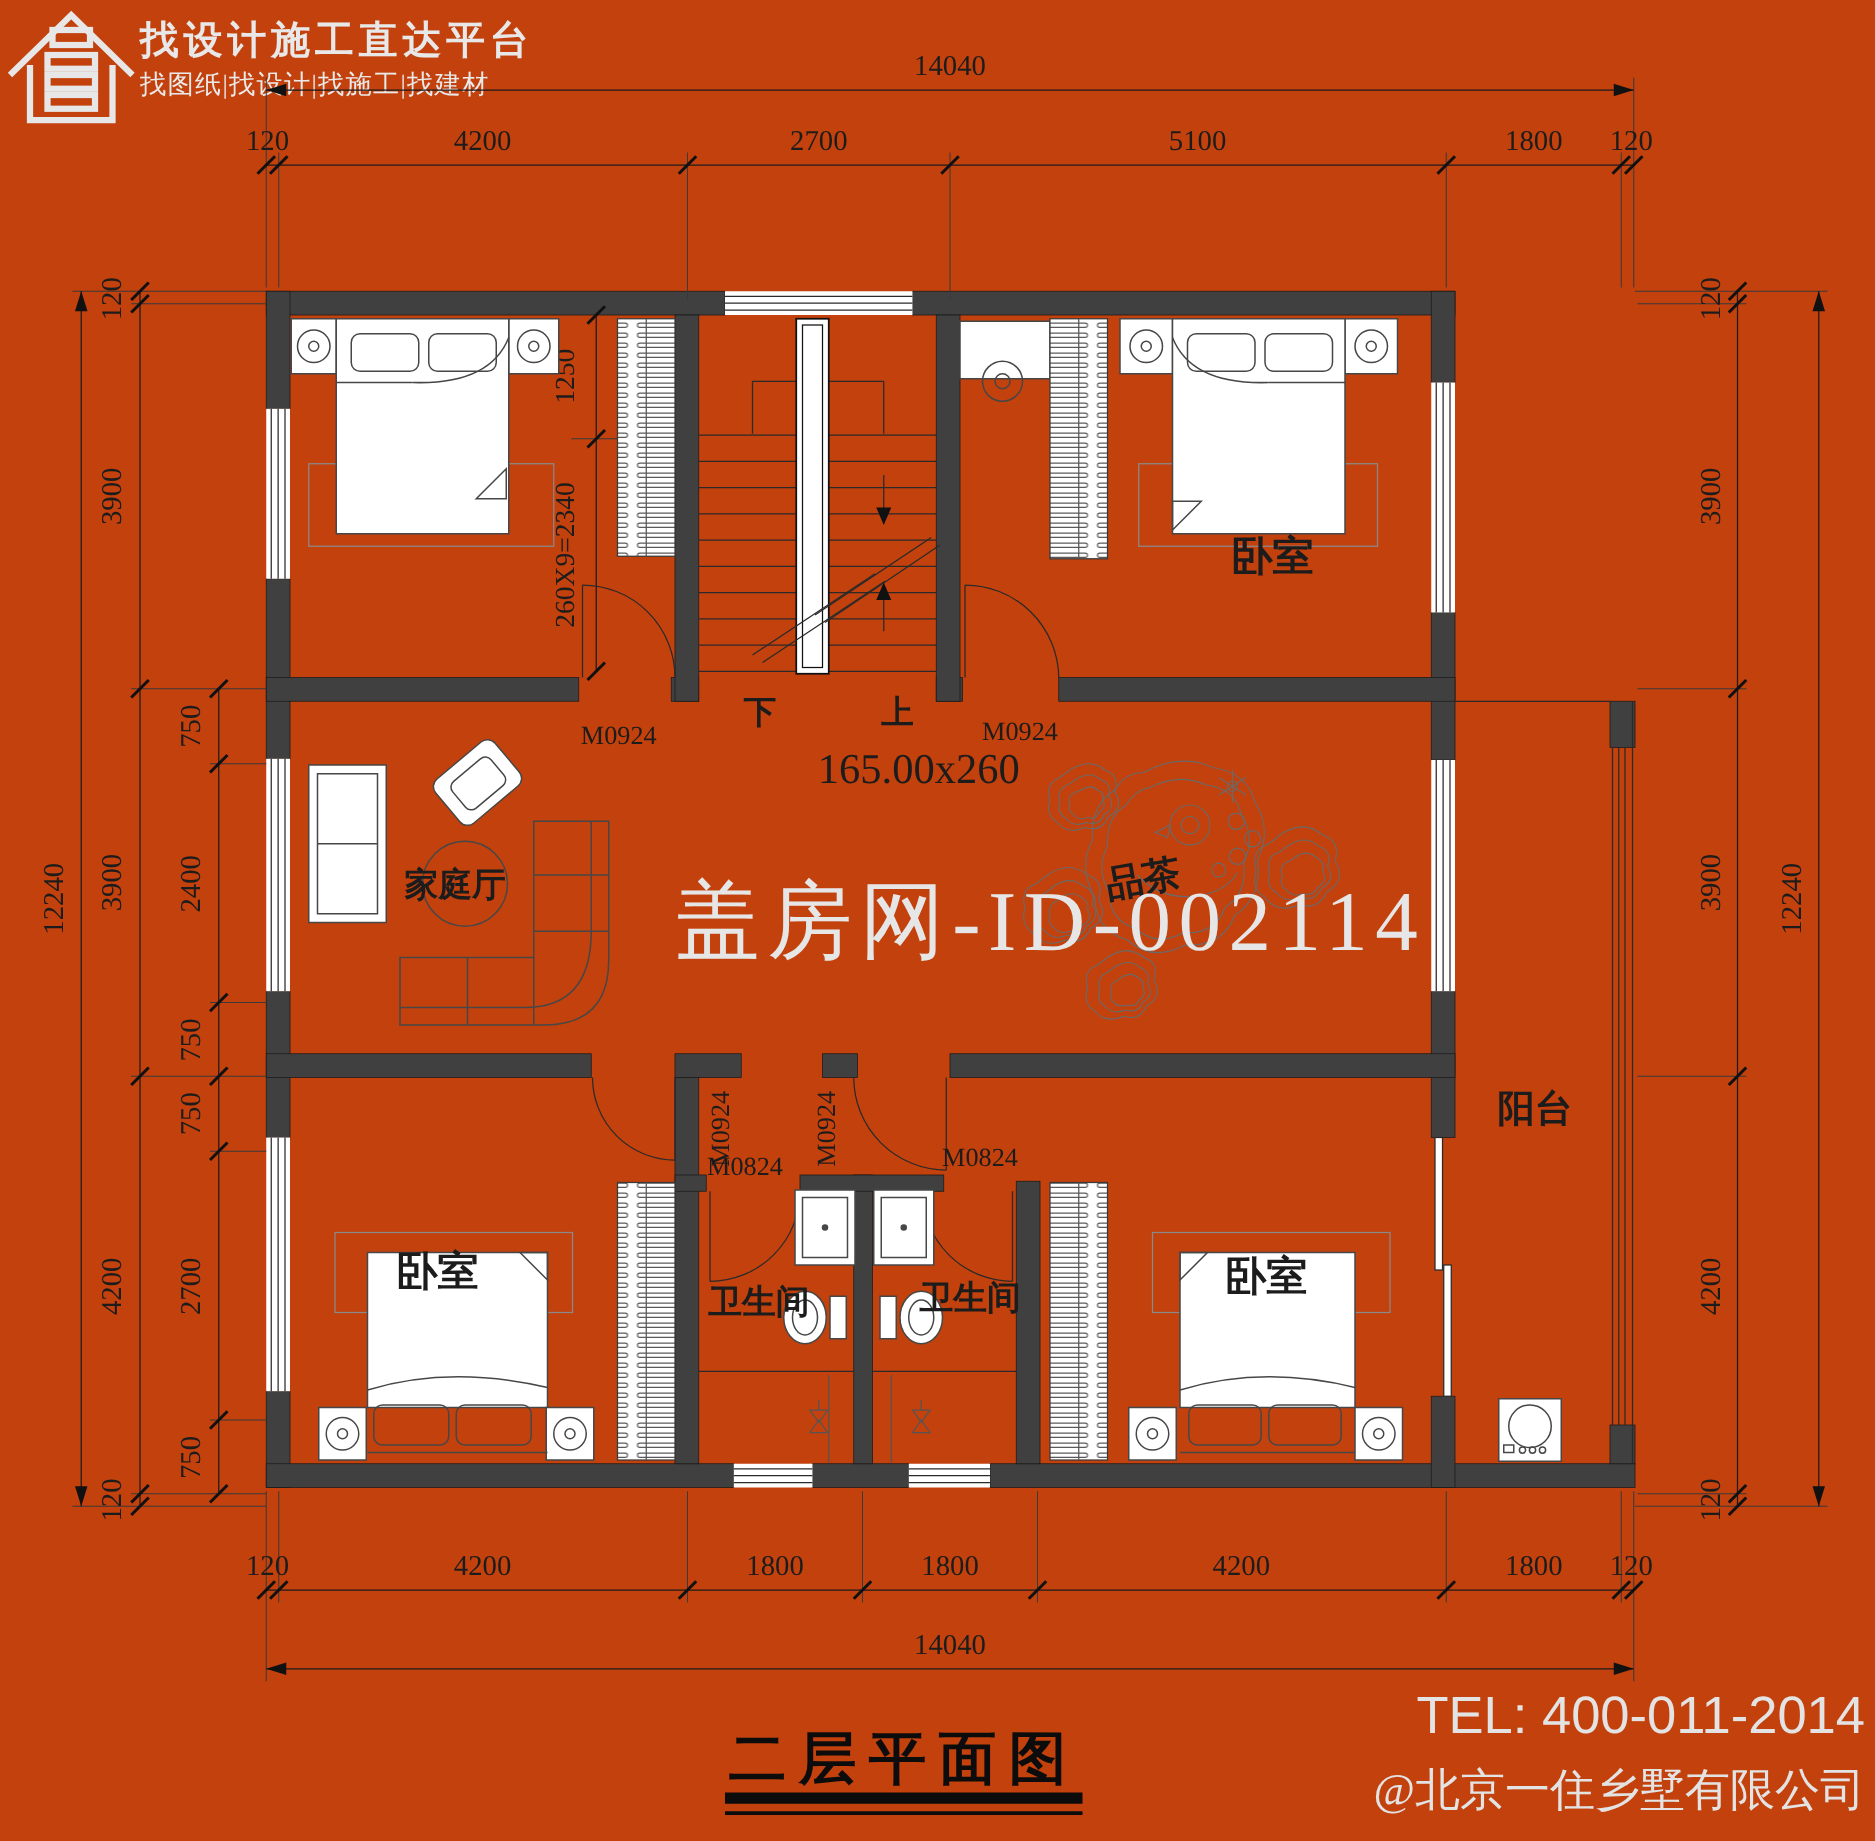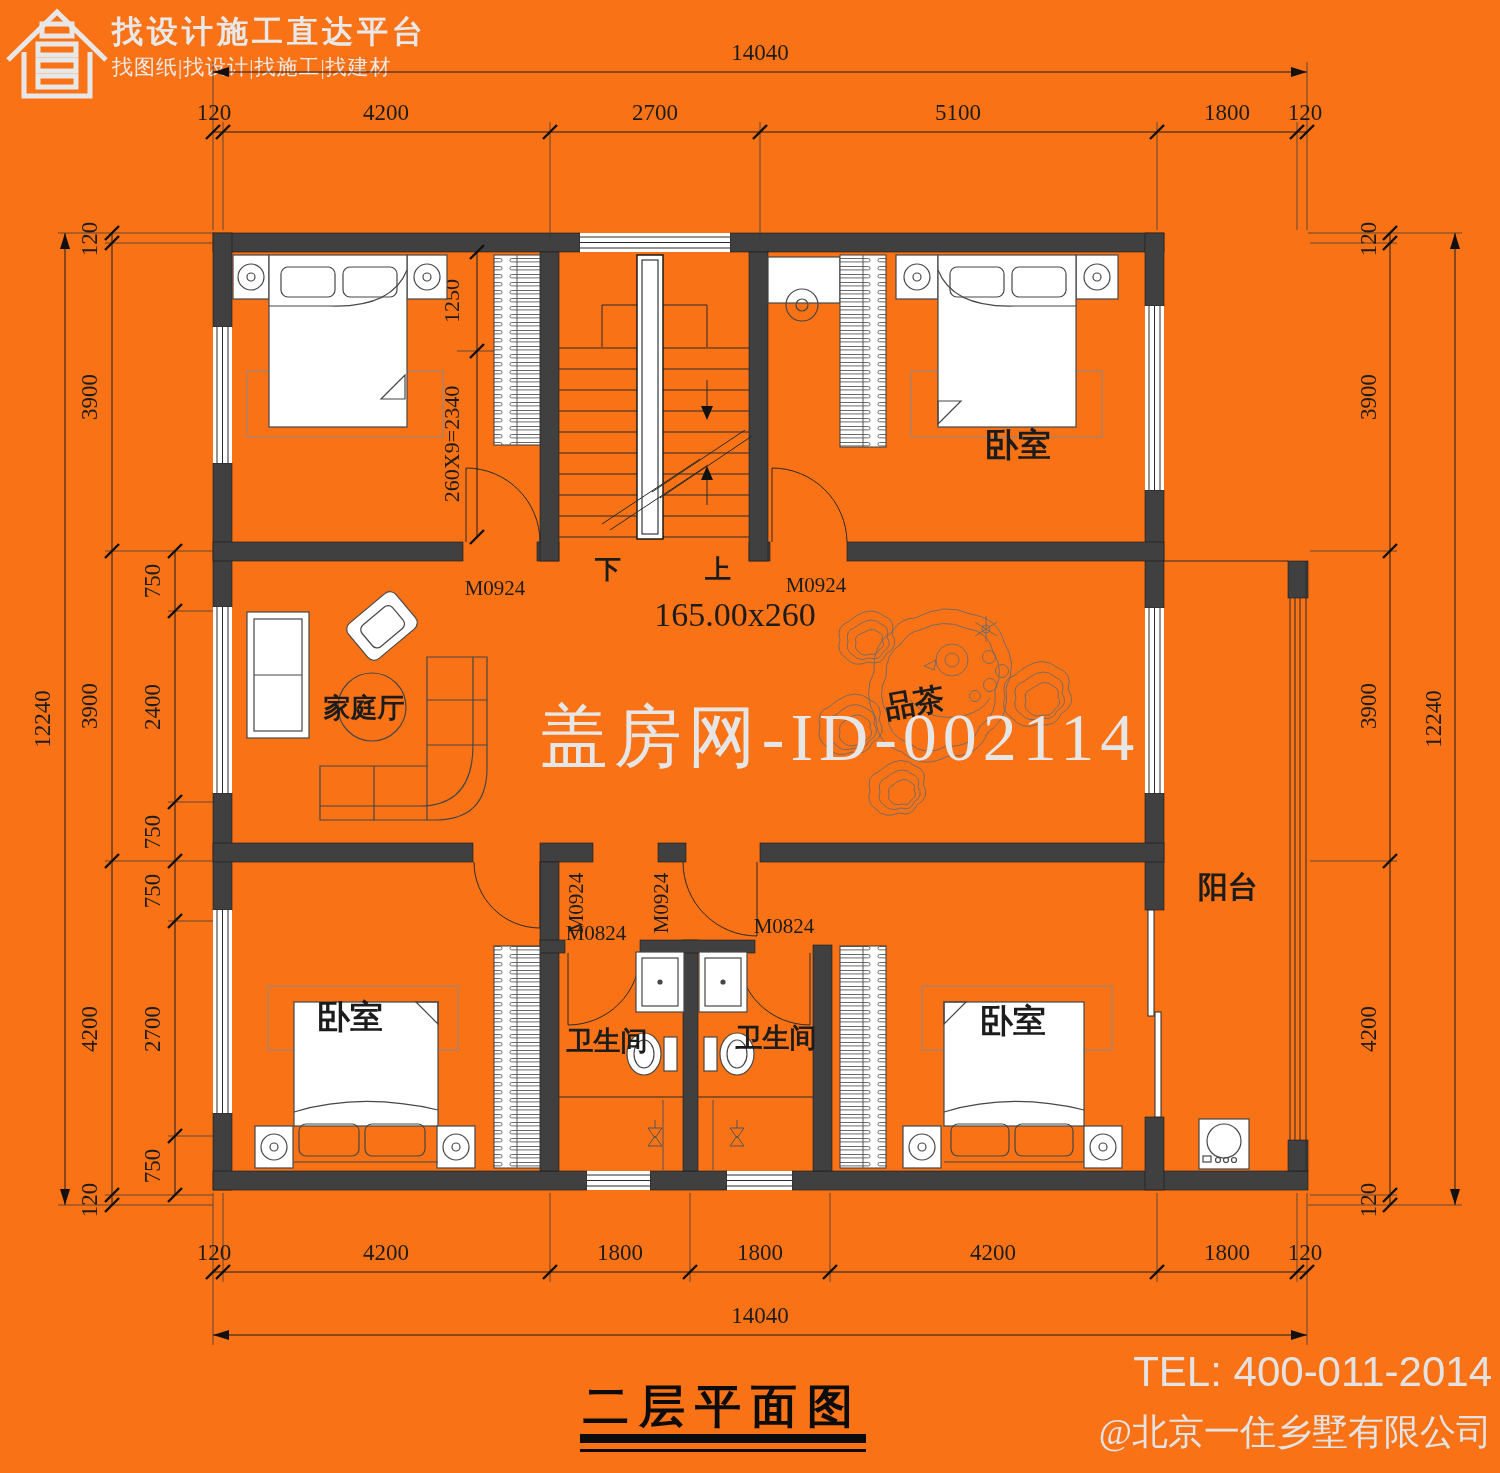--- a/index.html
+++ b/index.html
@@ -1,16 +1,16 @@
 <!DOCTYPE html>
 <html><head>
 <meta charset="utf-8">
 <style>
   html,body{margin:0;padding:0;background:#fff;}
-  #stage{position:relative;width:1500px;height:1473px;background:#f97316;overflow:hidden;
+  #stage{position:relative;width:1500px;height:1473px;background:#c2410c;overflow:hidden;
          font-family:"Liberation Serif","DejaVu Serif",serif;}
   svg{position:absolute;left:0;top:0;}
   svg text{font-family:"Liberation Serif","DejaVu Serif",serif;fill:#1c1c1c;}
   .dim{font-size:23px;text-anchor:middle;}
   .dimsm{font-size:22px;text-anchor:middle;}
   .door{font-size:21px;text-anchor:middle;}
   .room{font-size:33px;font-weight:600;text-anchor:middle;}
   .room-sm{font-size:27px;font-weight:600;text-anchor:middle;}
   .stairtxt{font-size:26px;font-weight:600;text-anchor:middle;}
   .note{font-size:34px;text-anchor:middle;}

